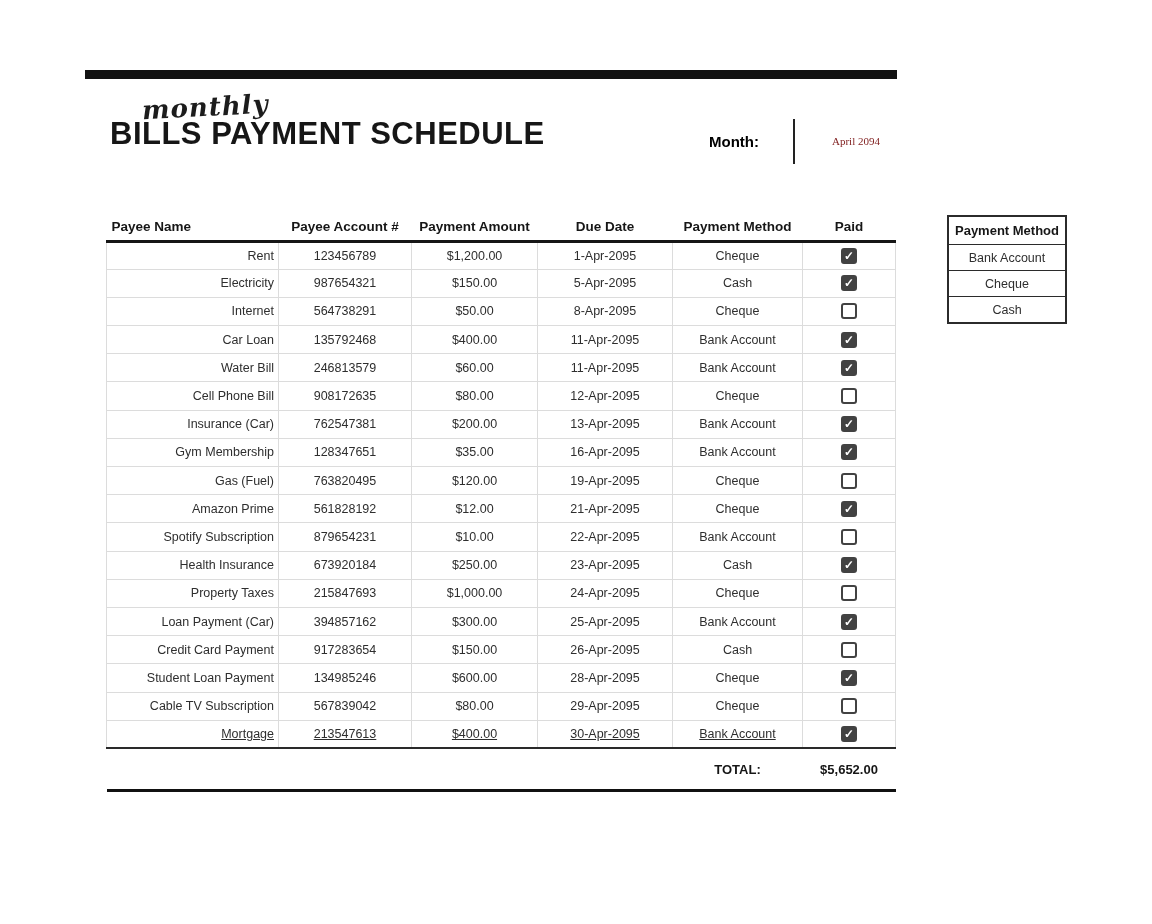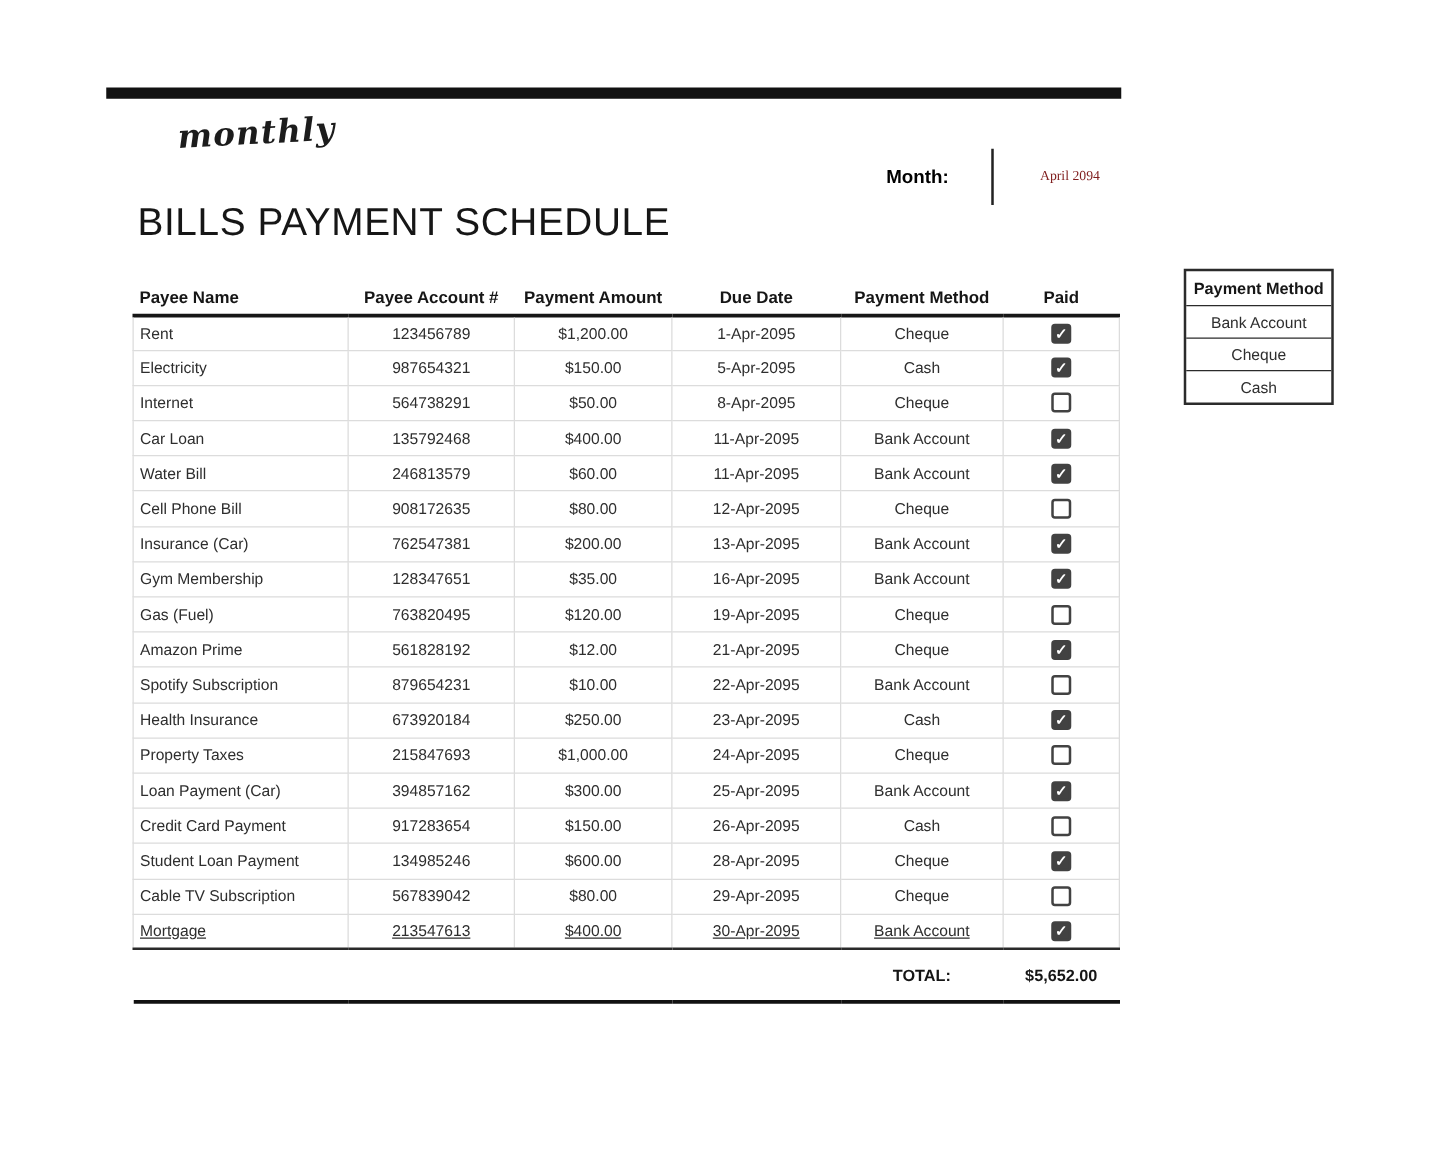--- a/index.html
+++ b/index.html
@@ -28,26 +28,25 @@
     font-weight: bold;
     color: #1c1c1c;
     transform: rotate(-3deg);
     letter-spacing: 1px;
     z-index: 2;
   }
   .page-title {
     position: absolute;
     left: 110px; top: 116px;
     font-size: 31px;
-    font-weight: 400;
+    font-weight: 700;
     letter-spacing: 0.5px;
     color: #161616;
     z-index: 1;
     white-space: nowrap;
-    margin-top: 44px;
   }
   .month-row {
     position: absolute;
     left: 709px; top: 118px;
     height: 46px;
     display: flex;
     align-items: center;
   }
   .month-label { font-size: 15px; font-weight: bold; color: #000000; }
   .month-divider {
@@ -57,41 +56,40 @@
   }
   .month-value { font-size: 11px; color: #7f1d1d; font-family: Liberation Serif, serif; }
 
   .table-wrap { position: absolute; left: 106px; top: 214px; }
   table.bills {
     border-collapse: collapse;
     table-layout: fixed;
     width: 789px;
     font-size: 12.5px;
     color: #2e2e2e;
-    margin-top: 11px;
   }
   table.bills thead th {
     font-size: 13.5px;
     font-weight: bold;
     color: #161616;
     height: 27px;
     border-bottom: 3px solid #161616;
     vertical-align: middle;
     text-align: center;
     padding: 0 4px;
   }
   table.bills thead th.al { text-align: left; padding-left: 5px; }
   table.bills tbody td {
     height: 28.2px;
     vertical-align: middle;
     border: 1px solid #dcdcdc;
     padding: 0 4px;
   }
   table.bills tbody tr:last-child td { border-bottom: 2px solid #2a2a2a; text-decoration: underline; }
-  .al { text-align: left; padding-left: 5px !important; }
+  .al { text-align: right; padding-left: 5px !important; }
   .ac { text-align: center; }
   table.bills tfoot td {
     border: none;
     border-bottom: 3.5px solid #111;
     height: 42px;
     vertical-align: middle;
     font-weight: bold;
     font-size: 13px;
     color: #161616;
     text-align: center;

